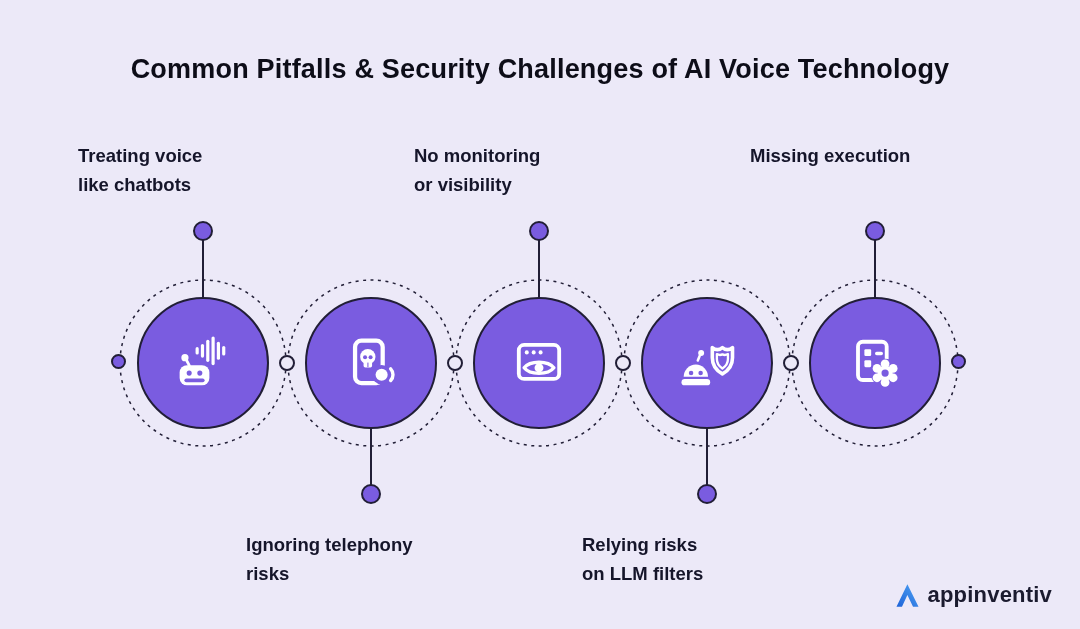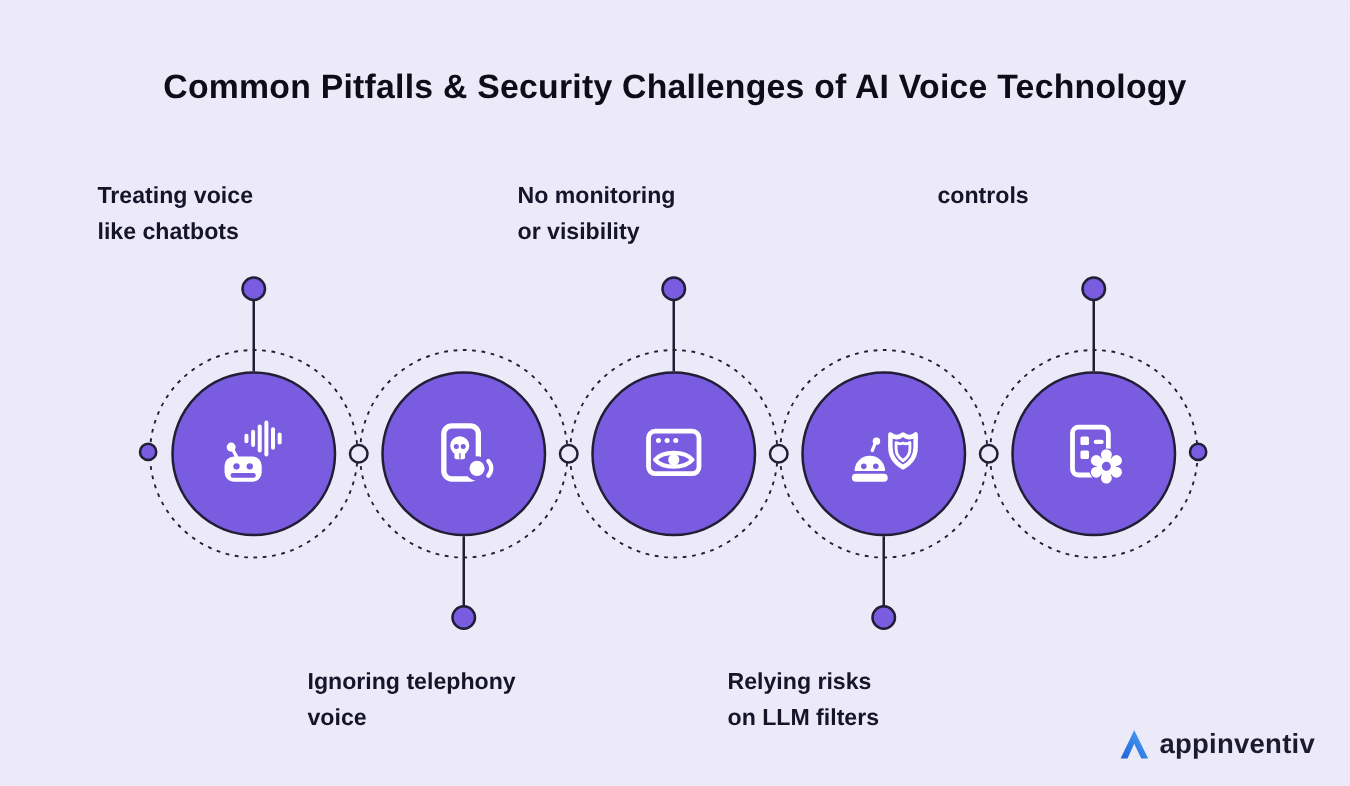--- a/index.html
+++ b/index.html
@@ -117,21 +117,21 @@
         <circle class="cut" cx="26.4" cy="26.5" r="1.9"></circle>
         <circle class="cut" cx="31.6" cy="26.5" r="1.9"></circle>
         <rect class="cut" x="28.6" y="31.6" width="1" height="4.2"></rect>
         <circle class="cut" cx="42" cy="43" r="9.2"></circle>
         <circle class="ic-f" cx="42" cy="43" r="5.7"></circle>
         <path class="ic-s" d="M50.5,37.5 a8,8 0 0 1 0,11" stroke-width="3.2" stroke-linecap="round"></path>
       </svg>
     </div>
     <div class="label label-bottom">
       <div>Ignoring telephony</div>
-      <div>voice</div>
+      <div>risks</div>
     </div>
   </div>
 
   <div class="item item-2">
     <svg class="ring" viewBox="0 0 168 168">
       <circle class="ring-circle" cx="84" cy="84" r="83"></circle>
     </svg>
     <div class="connector-line line-up"></div>
     <div class="connector-dot dot-up"></div>
     <div class="big-circle">
@@ -193,21 +193,21 @@
           <circle cx="49.1" cy="45.9" r="4.1"></circle>
           <circle cx="41.5" cy="50.3" r="4.1"></circle>
           <circle cx="33.9" cy="45.9" r="4.1"></circle>
           <circle cx="33.9" cy="37.1" r="4.1"></circle>
           <circle cx="41.5" cy="41.5" r="7.2"></circle>
         </g>
         <circle class="cut" cx="41.5" cy="41.5" r="3.4"></circle>
       </svg>
     </div>
     <div class="label label-top">
-      <div>controls</div>
+      <div>Missing execution</div>
     </div>
   </div>
 
   <div class="junction-dot jd-0"></div>
   <div class="junction-dot jd-1"></div>
   <div class="junction-dot jd-2"></div>
   <div class="junction-dot jd-3"></div>
 
   <div class="end-dot ed-left"></div>
   <div class="end-dot ed-right"></div>

